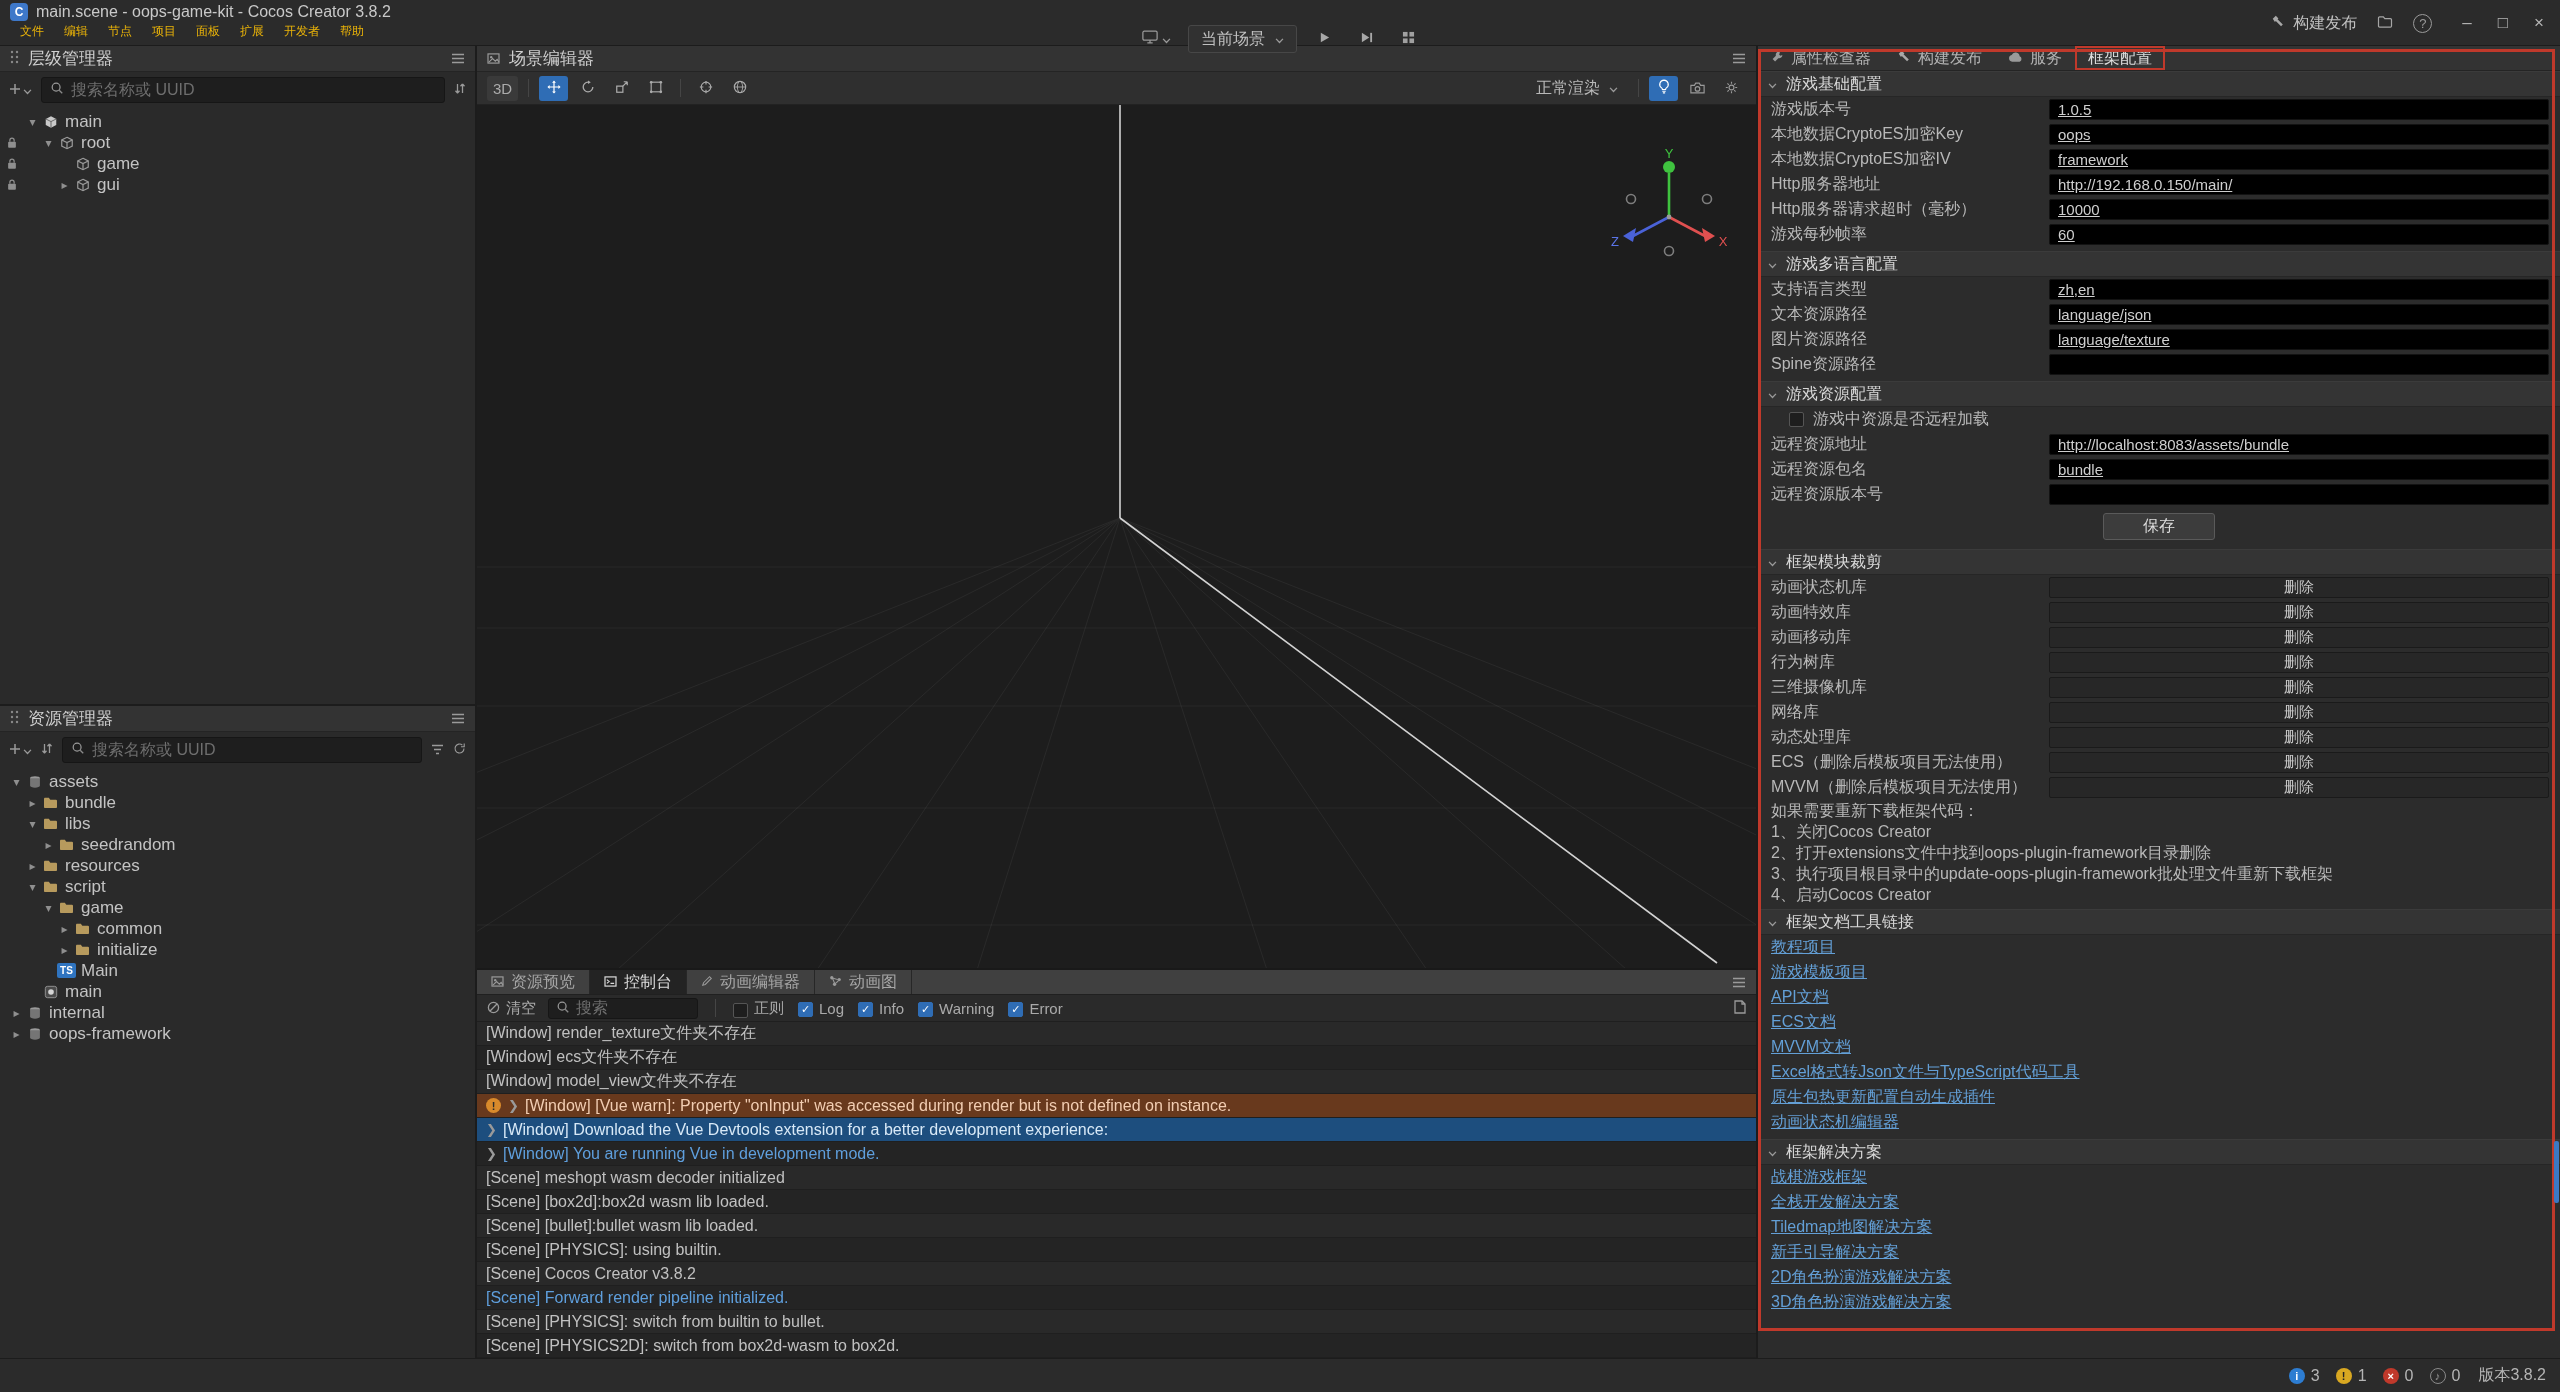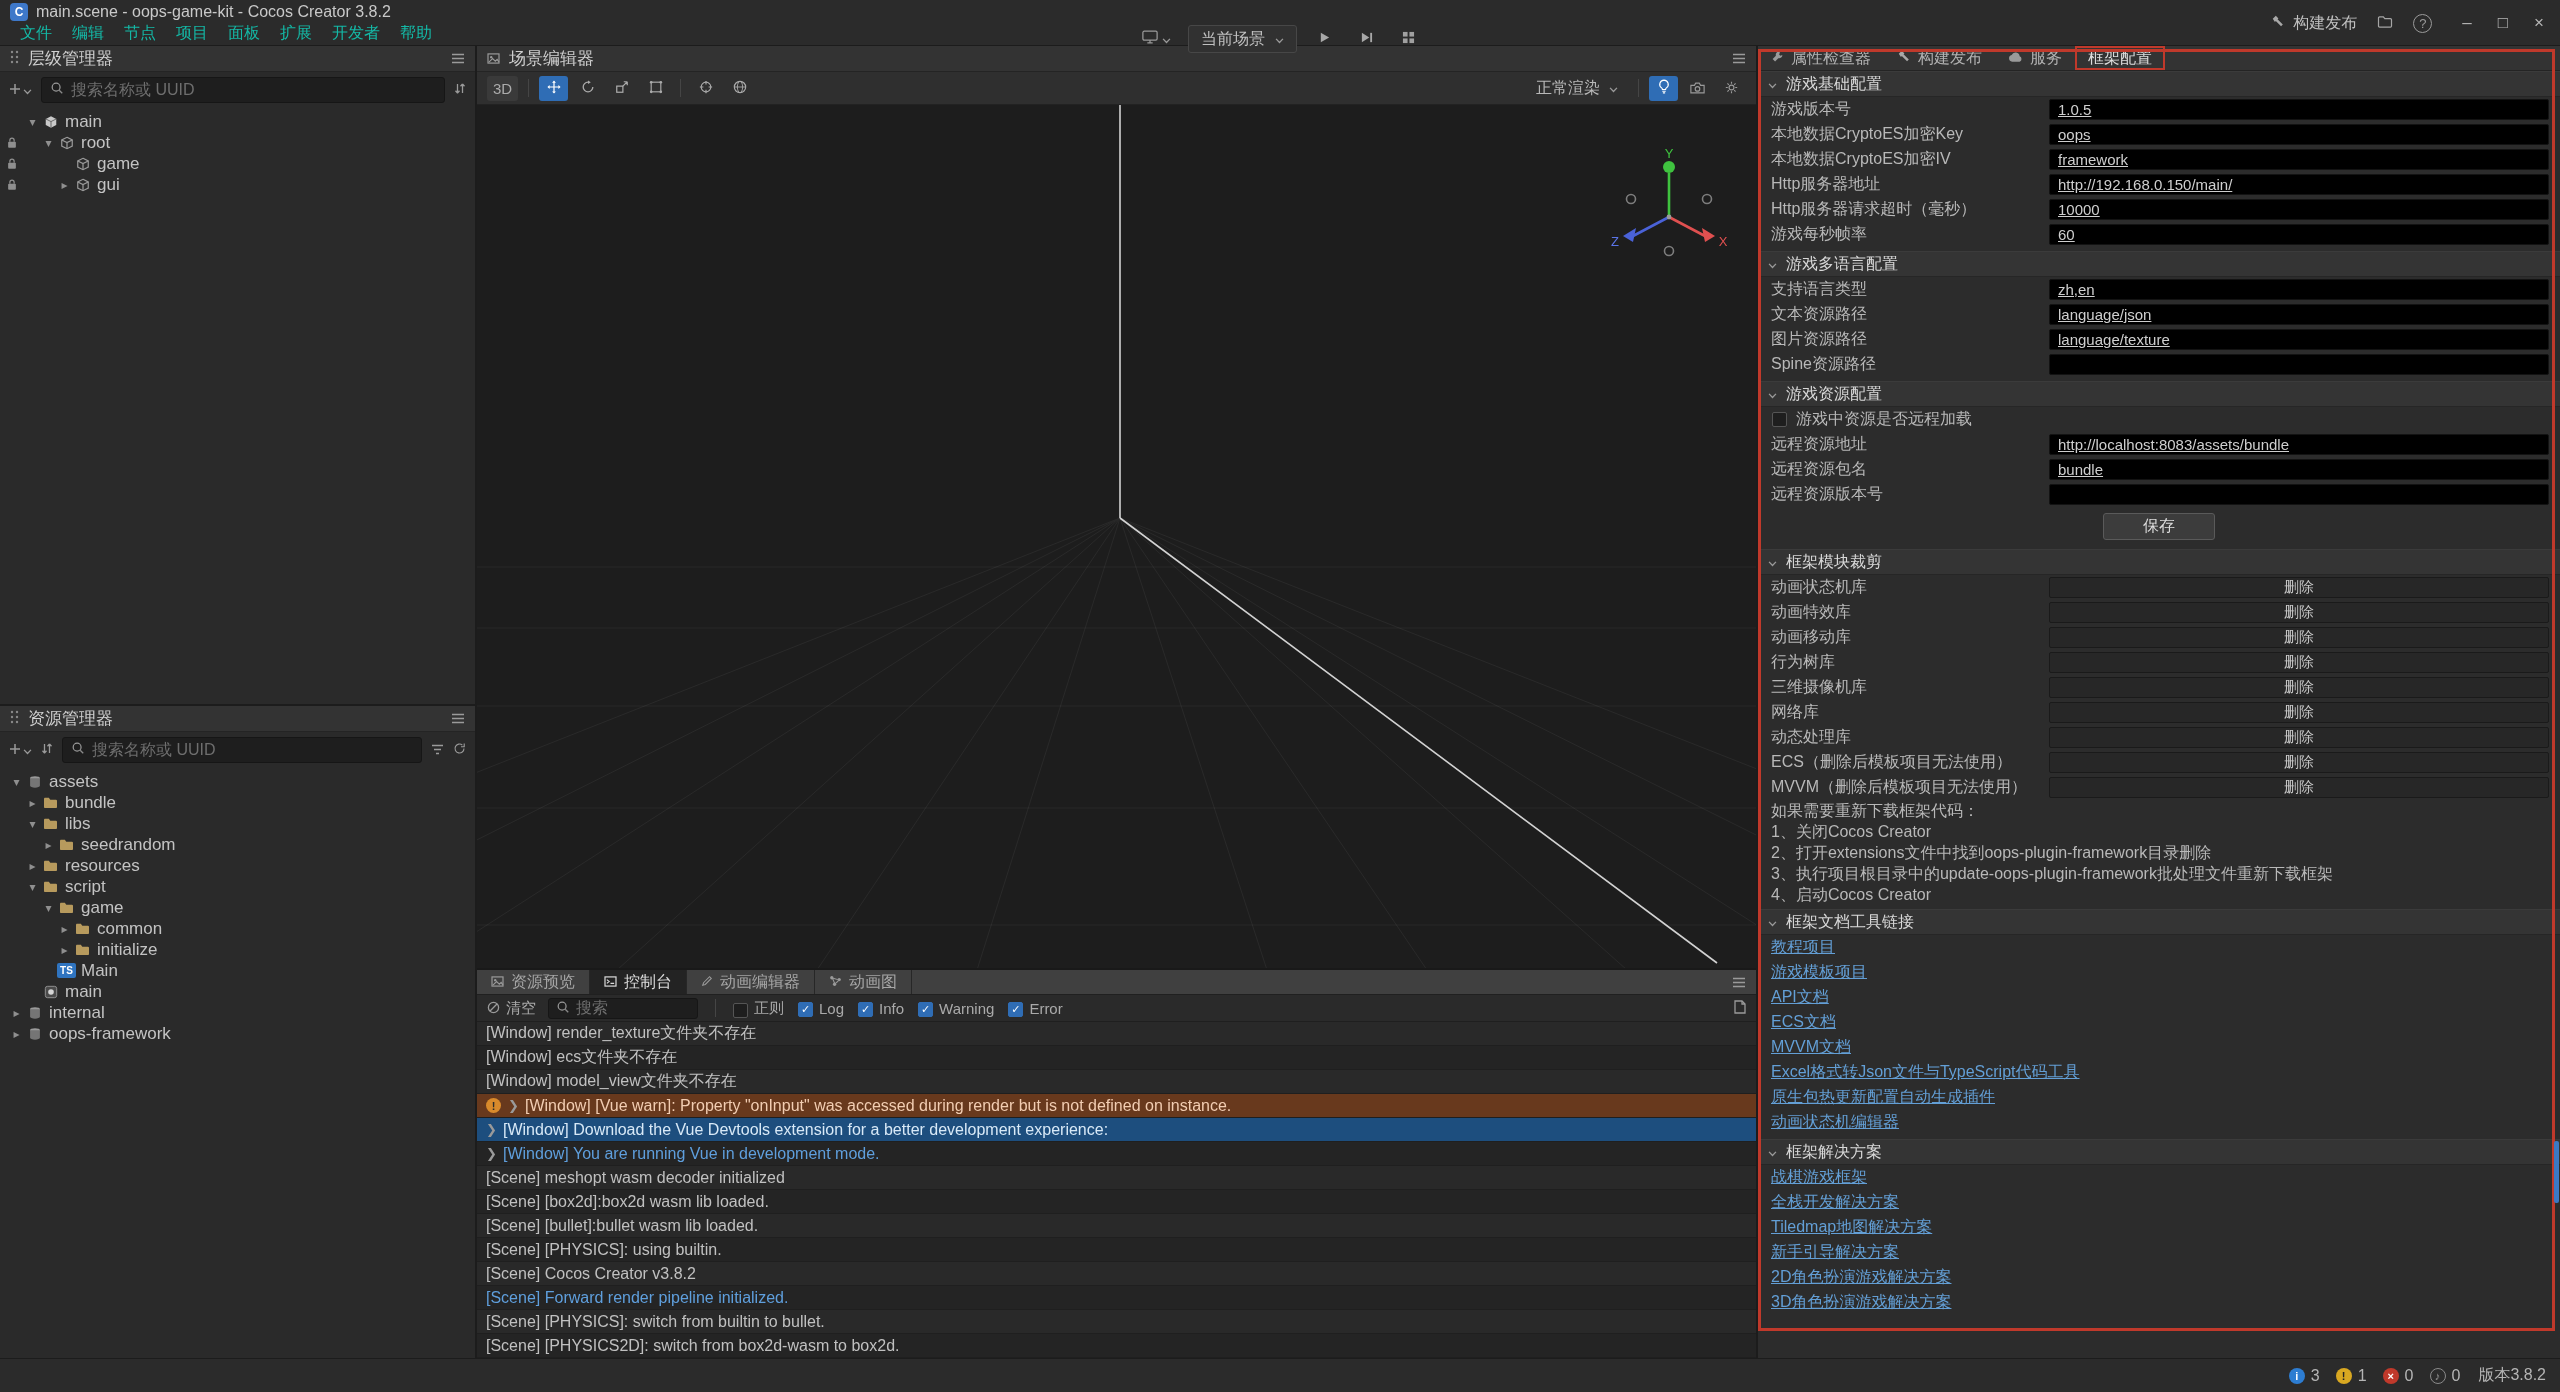--- a/index.html
+++ b/index.html
@@ -8,21 +8,21 @@
   .app { width:2560px; height:1392px; display:flex; flex-direction:column; background:#2b2b2b; }
 
   
   .titlebar { height:46px; background:#2b2b2b; border-bottom:1px solid #1c1c1c; position:relative; flex:0 0 46px; }
   .tb-left { position:absolute; left:10px; top:3px; }
   .title-row { display:flex; align-items:center; gap:8px; }
   .app-icon { width:18px; height:18px; border-radius:4px; background:#3e78c9; color:#fff; font-size:12px;
     display:inline-flex; align-items:center; justify-content:center; font-weight:bold; }
   .app-title { font-size:16px; color:#c9c9c9; }
   .menubar { display:flex; margin-top:1px; }
-  .menu-item { font-size:16px; color:#14b8a6; padding:1px 10px; cursor:default; }
+  .menu-item { font-size:12px; color:#eab308; padding:1px 10px; cursor:default; }
   .tb-center { position:absolute; left:50%; top:16px; height:46px; transform:translateX(-50%);
     display:flex; align-items:center; gap:12px; }
   .tb-btn { height:28px; min-width:30px; display:flex; align-items:center; justify-content:center; gap:4px;
     border-radius:3px; color:#a8a8a8; padding:0 5px; }
   .scene-select { height:28px; border:1px solid #474747; background:#313131; border-radius:3px;
     display:flex; align-items:center; gap:10px; padding:0 12px; font-size:16px; color:#c0c0c0; }
   .tb-right { position:absolute; right:0; top:0; height:46px; display:flex; align-items:center; gap:20px; padding-right:16px; }
   .build-btn { display:flex; align-items:center; gap:8px; font-size:16px; color:#c0c0c0; }
   .tb-icon { display:flex; align-items:center; justify-content:center; color:#a8a8a8; }
   .help-circle { width:19px; height:19px; border-radius:50%; border:1.5px solid #9a9a9a; font-size:13px;
@@ -109,21 +109,21 @@
   .insp-body { flex:1; overflow:hidden; }
   .section-header { height:26px; display:flex; align-items:center; gap:9px; padding:0 10px; background:#343434;
     border-top:1px solid #3b3b3b; border-bottom:1px solid #262626; color:#d8d8d8; font-size:16px; margin-top:4px; }
   .section-header:first-child { margin-top:0; }
   .prop-row { height:25px; display:flex; align-items:center; padding:0 11px 0 13px; gap:8px; }
   .prop-label { flex:0 0 270px; font-size:16px; color:#b8b8b8; white-space:nowrap; overflow:hidden; }
   .prop-input { flex:1; height:21px; background:#000000; border:1px solid #131313; border-radius:2px;
     display:flex; align-items:center; padding:0 8px; font-size:15px; color:#cfcfcf; white-space:nowrap; overflow:hidden;text-decoration:underline; }
   .mod-btn { flex:1; height:21px; background:#272727; border:1px solid #1a1a1a; border-radius:2px;
     display:flex; align-items:center; justify-content:center; font-size:15px; color:#c6c6c6; font-family:inherit; }
-  .checkbox-row { height:25px; display:flex; align-items:center; gap:9px; padding:0 14px; font-size:16px; color:#b8b8b8; }
+  .checkbox-row { height:25px; display:flex; align-items:center; gap:9px; padding:0 31px; font-size:16px; color:#b8b8b8; }
   .note-line { height:21px; line-height:21px; padding:0 13px; font-size:16px; color:#b8b8b8; white-space:nowrap; overflow:hidden; }
   .link-line { height:25px; display:flex; align-items:center; padding:0 13px; }
   .link-line a { color:var(--link,#639fd6); text-decoration:underline; font-size:16px; }
   .save-row { height:38px; display:flex; align-items:center; justify-content:center; }
   .save-btn { width:112px; height:27px; background:#3c3c3c; border:1px solid #5a5a5a; border-radius:3px;
     color:#ddd; font-size:16px; font-family:inherit; }
   .annotation { position:absolute; left:0; top:3px; right:5px; bottom:27px; border:3px solid var(--annotation,#c0392b);
     pointer-events:none; z-index:10; }
   .insp-scroll-thumb { position:absolute; right:1px; top:1095px; width:5px; height:62px; background:#3b79c4; border-radius:2px; z-index:11; }
 

